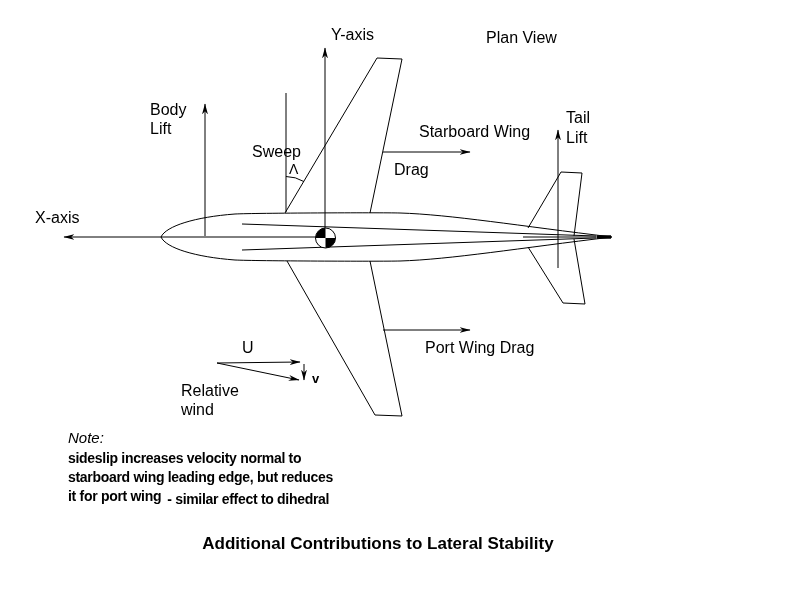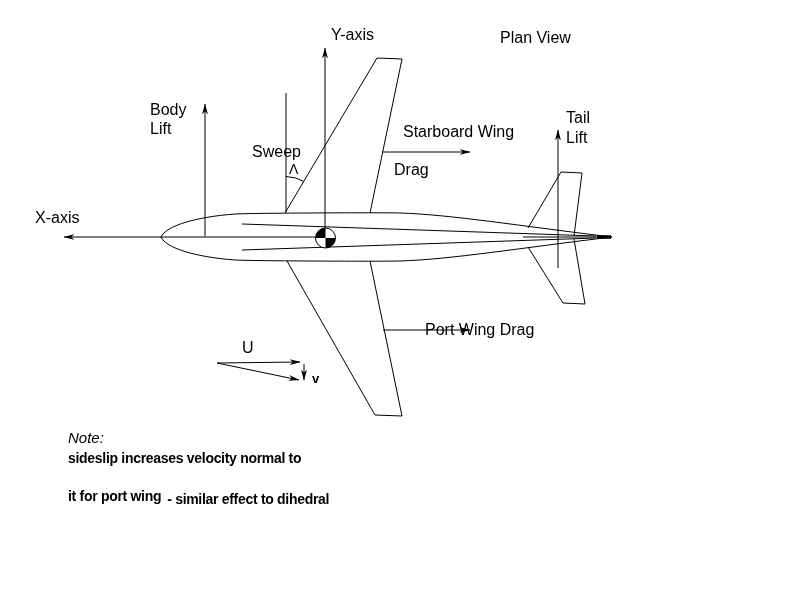--- a/index.html
+++ b/index.html
@@ -62,37 +62,40 @@
     <path d="M217,363 L299,380" marker-end="url(#arr)"></path>
 
     <g>
       <circle class="whitefill" cx="325.5" cy="238" r="10"></circle>
       <path class="filled" d="M325.5,238 L315.5,238 A10,10 0 0 1 325.5,228 Z"></path>
       <path class="filled" d="M325.5,238 L335.5,238 A10,10 0 0 1 325.5,248 Z"></path>
     </g>
   </svg>
 
   <div class="lbl" style="left:331px;top:25px">Y-axis</div>
-  <div class="lbl" style="left:500px;top:28px">Plan View</div>
+  <div class="lbl" style="left:486px;top:28px">Plan View</div>
 
   <div class="lbl" style="left:150px;top:100px"><span>Body</span><br><span>Lift</span></div>
 
   <div class="lbl" style="left:252px;top:142px">Sweep</div>
   <div class="lbl sym" style="left:289px;top:160px">Λ</div>
 
-  <div class="lbl" style="left:403px;top:122px">Starboard Wing</div>
+  <div class="lbl" style="left:419px;top:122px">Starboard Wing</div>
   <div class="lbl" style="left:394px;top:160px">Drag</div>
 
   <div class="lbl" style="left:566px;top:108px;line-height:20px"><span>Tail</span><br><span>Lift</span></div>
 
   <div class="lbl" style="left:35px;top:208px">X-axis</div>
-  <div class="lbl" style="left:425px;top:320px">Port Wing Drag</div>
+  <div class="lbl" style="left:425px;top:338px">Port Wing Drag</div>
 
   <div class="lbl" style="left:242px;top:338px">U</div>
   <div class="lbl small" style="left:312px;top:369px">v</div>
 
+  <div class="lbl" style="left:181px;top:381px"><span>Relative</span><br><span>wind</span></div>
 
   <div class="note-head" style="left:68px;top:429px">Note:</div>
   <div class="note-line" style="left:68px;top:450px">sideslip increases velocity normal to</div>
+  <div class="note-line" style="left:68px;top:469px">starboard wing leading edge, but reduces</div>
   <div class="note-line" style="left:68px;top:488px"><span>it for port wing</span><span class="note-suffix">- similar effect to dihedral</span></div>
 
+  <div class="title">Additional Contributions to Lateral Stability</div>
 
 </div>
 
 </body></html>

